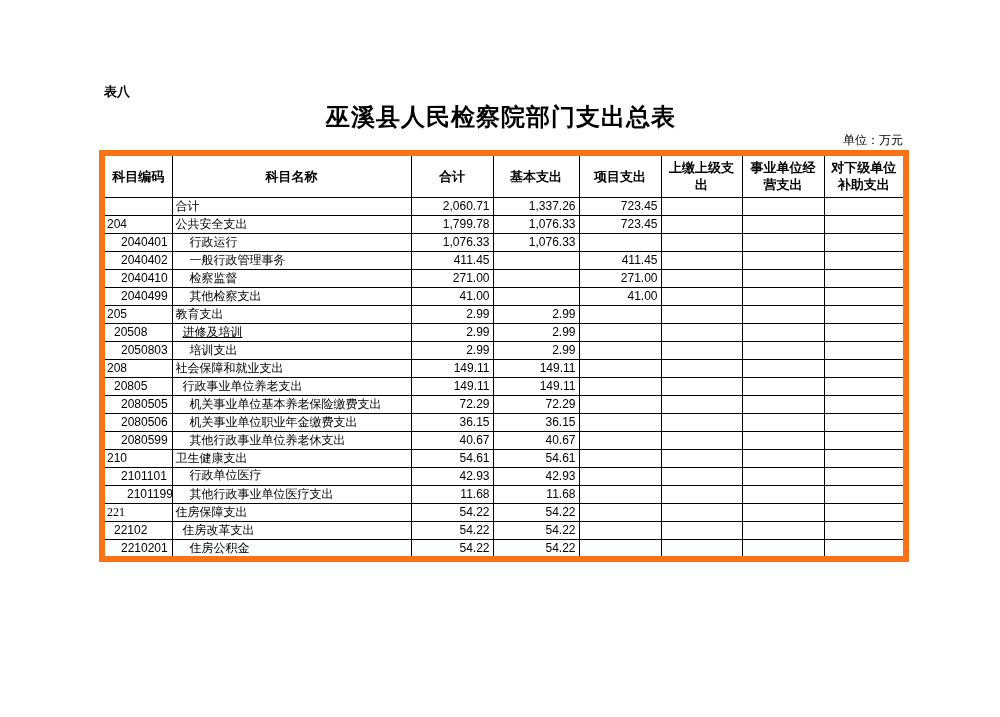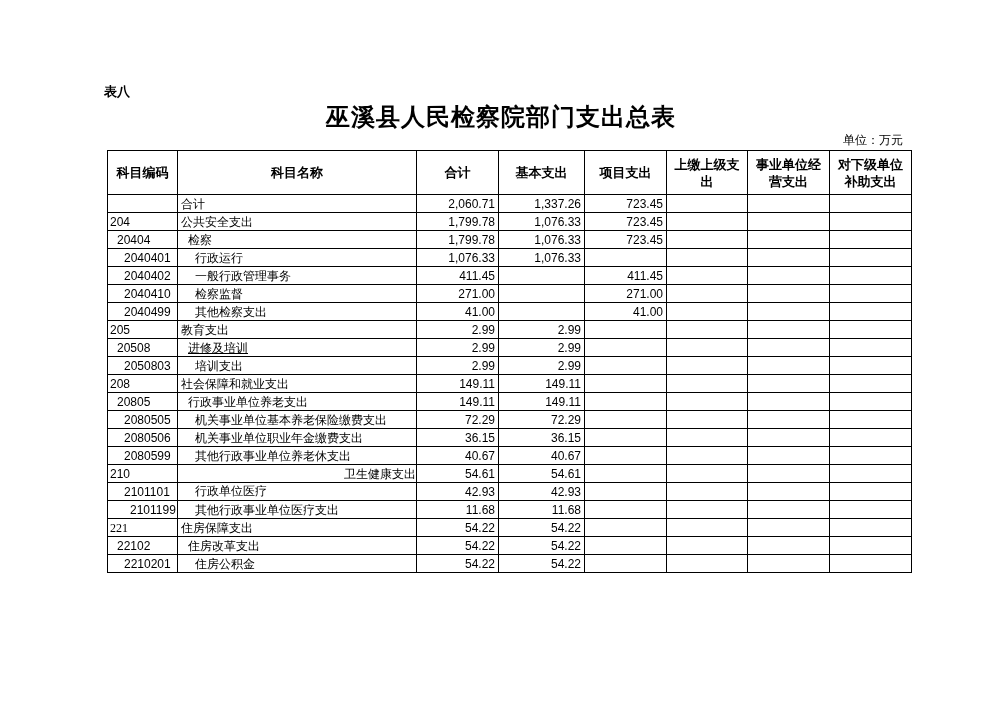--- a/index.html
+++ b/index.html
@@ -16,22 +16,21 @@
     position:absolute; left:99px; top:101px; width:804px;
     text-align:center; font-size:24px; font-weight:bold; letter-spacing:1px;
   }
   .unit-note {
     position:absolute; left:99px; top:132px; width:804px;
     text-align:right; font-size:12px;
   }
   table.report {
     position:absolute; left:99px; top:150px; width:804px;
     border-collapse:collapse; table-layout:fixed;
-    border:1px solid #f97316;
-    margin-left:8px;
+    border:6px solid #f97316;
   }
   table.report th, table.report td {
     border:1px solid #000; overflow:hidden;
   }
   table.report th {
     font-size:13px; font-weight:bold; text-align:center; vertical-align:middle;
     line-height:17px; padding:2px 2px; height:44px;
   }
   table.report td {
     font-size:12px; height:18px; line-height:16px;
@@ -86,30 +85,20 @@
         <td class="code-cell" style="padding-left: 2px;">204</td>
         <td class="name-cell" style="padding-left: 3px;">公共安全支出</td>
         <td class="num-cell">1,799.78</td>
         <td class="num-cell">1,076.33</td>
         <td class="num-cell">723.45</td>
         <td class="num-cell"></td>
         <td class="num-cell"></td>
         <td class="num-cell"></td>
       </tr>
       <tr>
-        <td class="code-cell" style="padding-left: 9px;">20404</td>
-        <td class="name-cell" style="padding-left: 10px;">检察</td>
-        <td class="num-cell">1,799.78</td>
-        <td class="num-cell">1,076.33</td>
-        <td class="num-cell">723.45</td>
-        <td class="num-cell"></td>
-        <td class="num-cell"></td>
-        <td class="num-cell"></td>
-      </tr>
-      <tr>
         <td class="code-cell" style="padding-left: 16px;">2040401</td>
         <td class="name-cell" style="padding-left: 17px;">行政运行</td>
         <td class="num-cell">1,076.33</td>
         <td class="num-cell">1,076.33</td>
         <td class="num-cell"></td>
         <td class="num-cell"></td>
         <td class="num-cell"></td>
         <td class="num-cell"></td>
       </tr>
       <tr>
@@ -217,21 +206,21 @@
         <td class="name-cell" style="padding-left: 17px;">其他行政事业单位养老休支出</td>
         <td class="num-cell">40.67</td>
         <td class="num-cell">40.67</td>
         <td class="num-cell"></td>
         <td class="num-cell"></td>
         <td class="num-cell"></td>
         <td class="num-cell"></td>
       </tr>
       <tr>
         <td class="code-cell" style="padding-left: 2px;">210</td>
-        <td class="name-cell" style="padding-left: 3px; text-align: right;">卫生健康支出</td>
+        <td class="name-cell" style="padding-left: 3px;">卫生健康支出</td>
         <td class="num-cell">54.61</td>
         <td class="num-cell">54.61</td>
         <td class="num-cell"></td>
         <td class="num-cell"></td>
         <td class="num-cell"></td>
         <td class="num-cell"></td>
       </tr>
       <tr>
         <td class="code-cell" style="padding-left: 16px;">2101101</td>
         <td class="name-cell" style="padding-left: 17px; font-family: Liberation Mono, monospace;">行政单位医疗</td>

